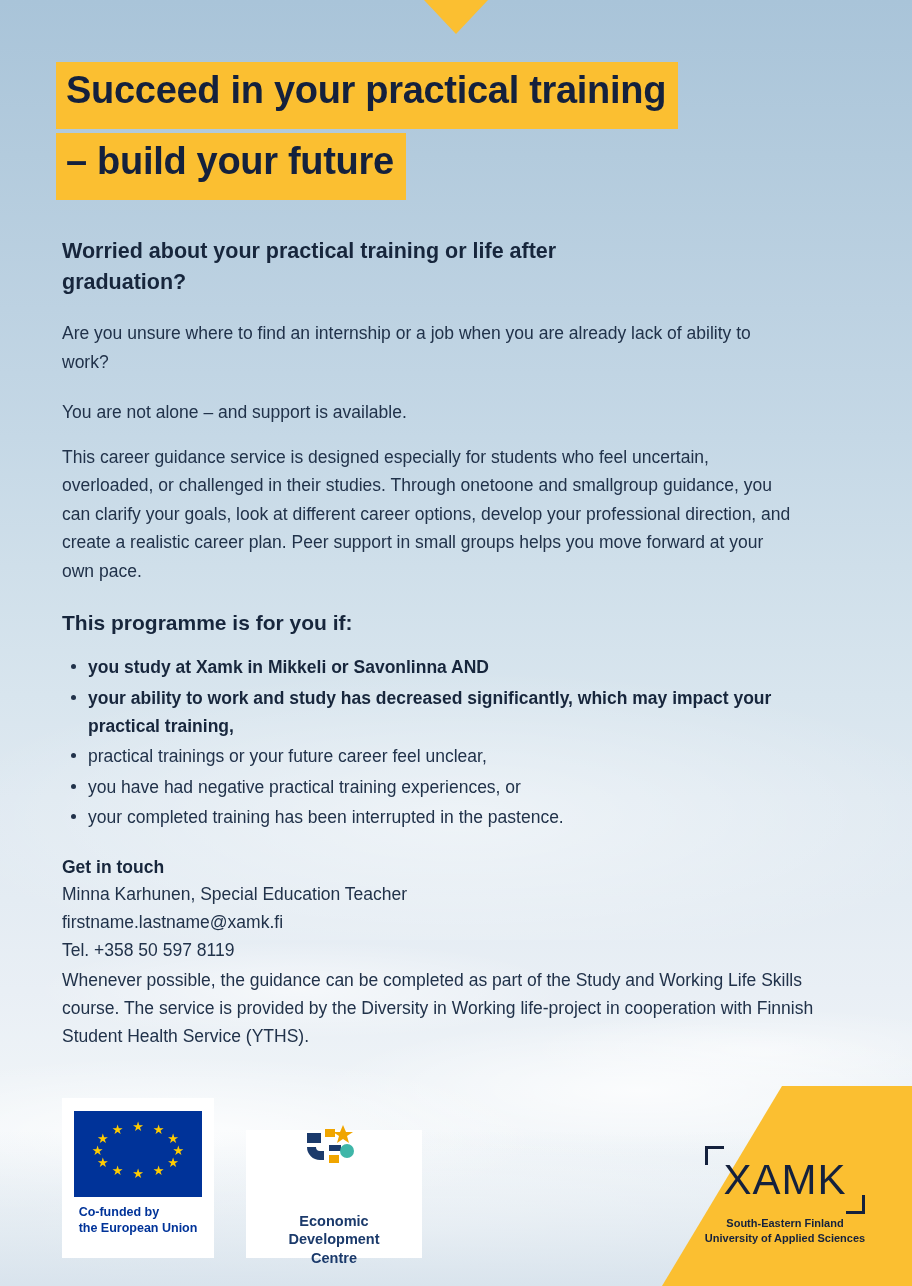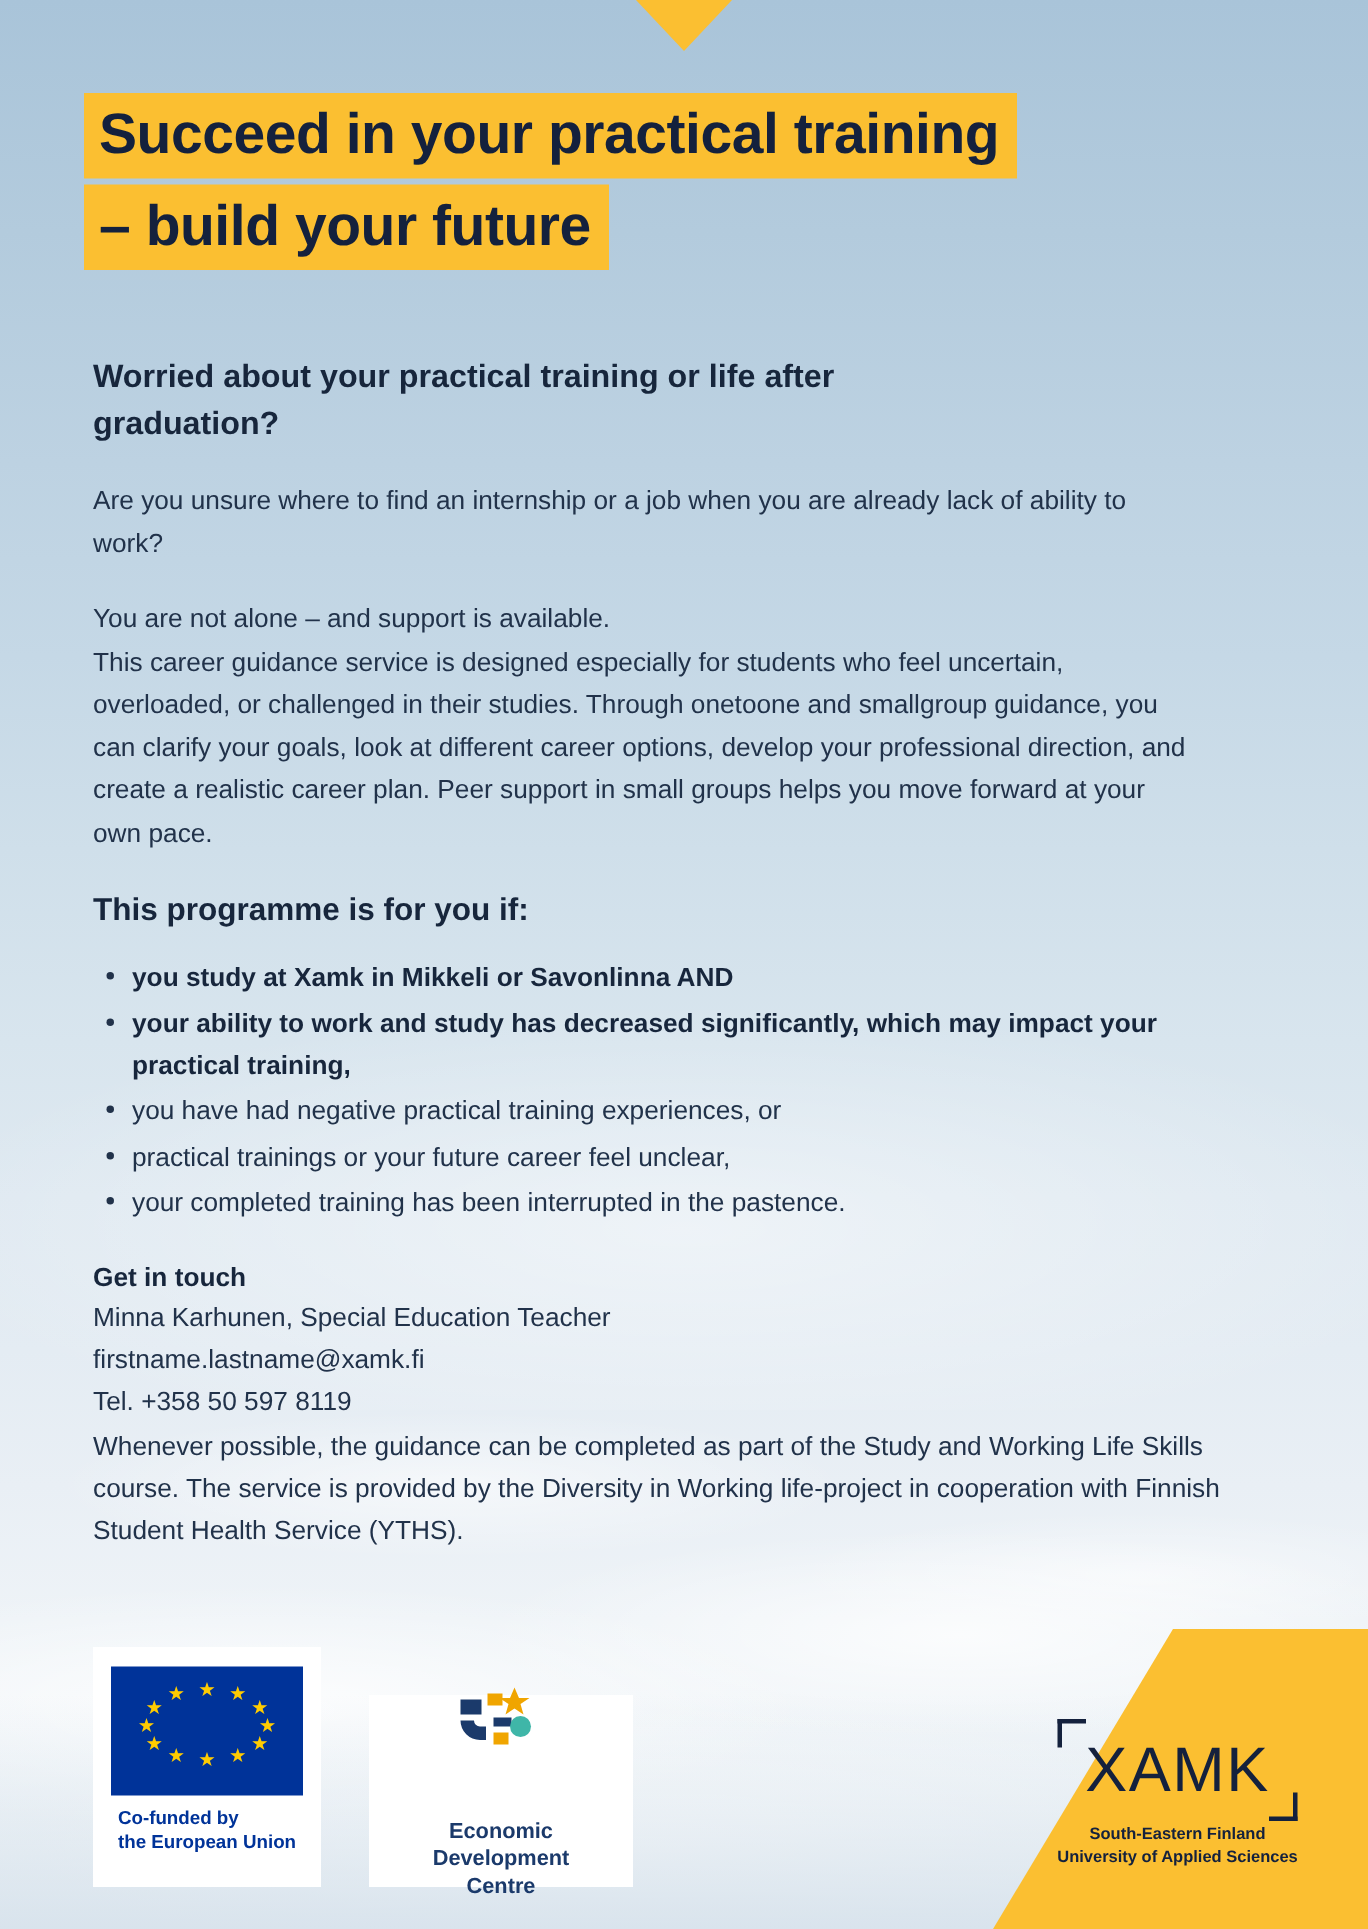--- a/index.html
+++ b/index.html
@@ -92,21 +92,21 @@
     width: 800px;
   }
   .title-line {
     display: inline-block;
     background: #fbbf31;
     color: #14213d;
     font-size: 38px;
     font-weight: bold;
     line-height: 1.18;
     letter-spacing: -0.3px;
-    padding: 6px 12px 6px 10px;
+    padding: 6px 12px 16px 10px;
   }
   .title-line.second {
     margin-top: 4px;
   }
 
   
   .content {
     position: absolute;
     left: 62px;
     top: 236px;
@@ -121,21 +121,21 @@
     line-height: 1.42;
     max-width: 620px;
   }
   p.para {
     font-size: 17.5px;
     line-height: 1.63;
     margin: 0 0 22px 0;
     color: #21324a;
     max-width: 730px;
   }
-  p.para.tight { margin-bottom: 0; }
+  p.para.tight { margin-bottom: 16px; }
   p.block {
     font-size: 17.5px;
     line-height: 1.63;
     margin: 0 0 26px 0;
     color: #21324a;
     max-width: 730px;
   }
   h3.subsection {
     font-size: 21px;
     font-weight: bold;
@@ -318,22 +318,22 @@
     <p class="para">Are you unsure where to find an internship or a job when you are already lack of ability to work?</p>
 
     <p class="para tight">You are not alone – and support is available.</p>
     <p class="block">This career guidance service is designed especially for students who feel uncertain, overloaded, or challenged in their studies. Through onetoone and smallgroup guidance, you can clarify your goals, look at different career options, develop your professional direction, and create a realistic career plan. Peer support in small groups helps you move forward at your own pace.</p>
 
     <h3 class="subsection">This programme is for you if:</h3>
 
     <ul class="criteria">
       <li class="bold">you study at Xamk in Mikkeli or Savonlinna AND</li>
       <li class="bold">your ability to work and study has decreased significantly, which may impact your practical training,</li>
+      <li>practical trainings or your future career feel unclear,</li>
       <li>you have had negative practical training experiences, or</li>
-      <li>practical trainings or your future career feel unclear,</li>
       <li>your completed training has been interrupted in the pastence.</li>
     </ul>
 
     <div>
       <p class="contact-head">Get in touch</p>
       <p class="contact-line">Minna Karhunen, Special Education Teacher</p>
       <p class="contact-line">firstname.lastname@xamk.fi</p>
       <p class="contact-line">Tel. +358 50 597 8119</p>
       <p class="contact-note">Whenever possible, the guidance can be completed as part of the Study and Working Life Skills course. The service is provided by the Diversity in Working life-project in cooperation with Finnish Student Health Service (YTHS).</p>
     </div>

